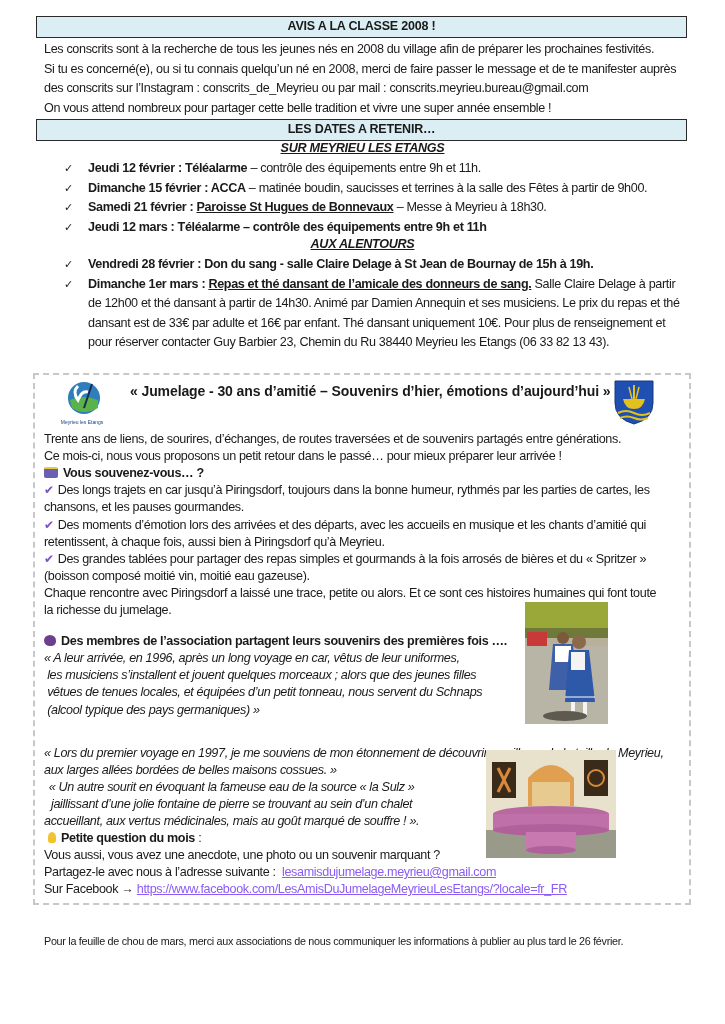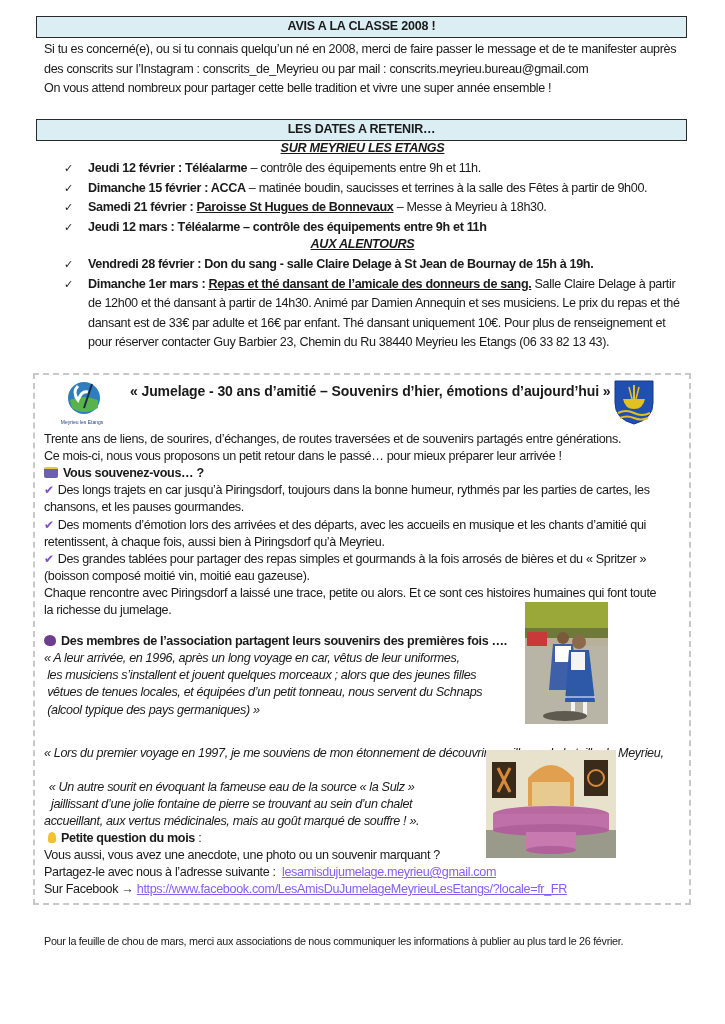--- a/index.html
+++ b/index.html
@@ -48,20 +48,21 @@
 
   .footer { position: absolute; left: 44px; top: 935px; font-size: 10.8px; letter-spacing: -0.3px; white-space: nowrap; }
 </style>
 </head>
 <body>
 
 <div class="page">
 
   <div class="hdr" id="hdr1">AVIS A LA CLASSE 2008 !</div>
   <div class="txt block1">
+    <div>Les conscrits sont à la recherche de tous les jeunes nés en 2008 du village afin de préparer les prochaines festivités.</div>
     <div>Si tu es concerné(e), ou si tu connais quelqu’un né en 2008, merci de faire passer le message et de te manifester auprès</div>
     <div>des conscrits sur l’Instagram : conscrits_de_Meyrieu ou par mail : conscrits.meyrieu.bureau@gmail.com</div>
     <div>On vous attend nombreux pour partager cette belle tradition et vivre une super année ensemble !</div>
   </div>
 
   <div class="hdr" id="hdr2">LES DATES A RETENIR…</div>
   <div class="subtitle" id="sub1">SUR MEYRIEU LES ETANGS</div>
   <ul class="ck-list" id="list1">
     <li>
       <span class="ck">✓</span>
@@ -164,20 +165,21 @@
   </div>
   <div class="jtxt it" style="top:650px;">
     <div style="white-space:pre;">« A leur arrivée, en 1996, après un long voyage en car, vêtus de leur uniformes,</div>
     <div style="white-space:pre;"> les musiciens s’installent et jouent quelques morceaux ; alors que des jeunes filles</div>
     <div style="white-space:pre;"> vêtues de tenues locales, et équipées d’un petit tonneau, nous servent du Schnaps</div>
     <div style="white-space:pre;"> (alcool typique des pays germaniques) »</div>
   </div>
 
   <div class="jtxt it" style="top:733px;margin-top:12px;">
     <div>« Lors du premier voyage en 1997, je me souviens de mon étonnement de découvrir ce village, de la taille de Meyrieu,</div>
+    <div>aux larges allées bordées de belles maisons cossues. »</div>
   </div>
 
   <svg class="photo2" viewBox="0 0 130 108">
     <rect width="130" height="108" fill="#e8e2cc"></rect>
     <rect y="80" width="130" height="28" fill="#9a9a8a"></rect>
     <rect x="6" y="12" width="24" height="36" fill="#3a2a1a"></rect>
     <path d="M12 18 L24 42 M24 18 L12 42" stroke="#d88a3a" stroke-width="3"></path>
     <rect x="98" y="10" width="24" height="36" fill="#3a2a1a"></rect>
     <circle cx="110" cy="28" r="8" fill="none" stroke="#d88a3a" stroke-width="2"></circle>
     <path d="M42 56 L42 28 Q65 2 88 28 L88 56 Z" fill="#e0a050"></path>

